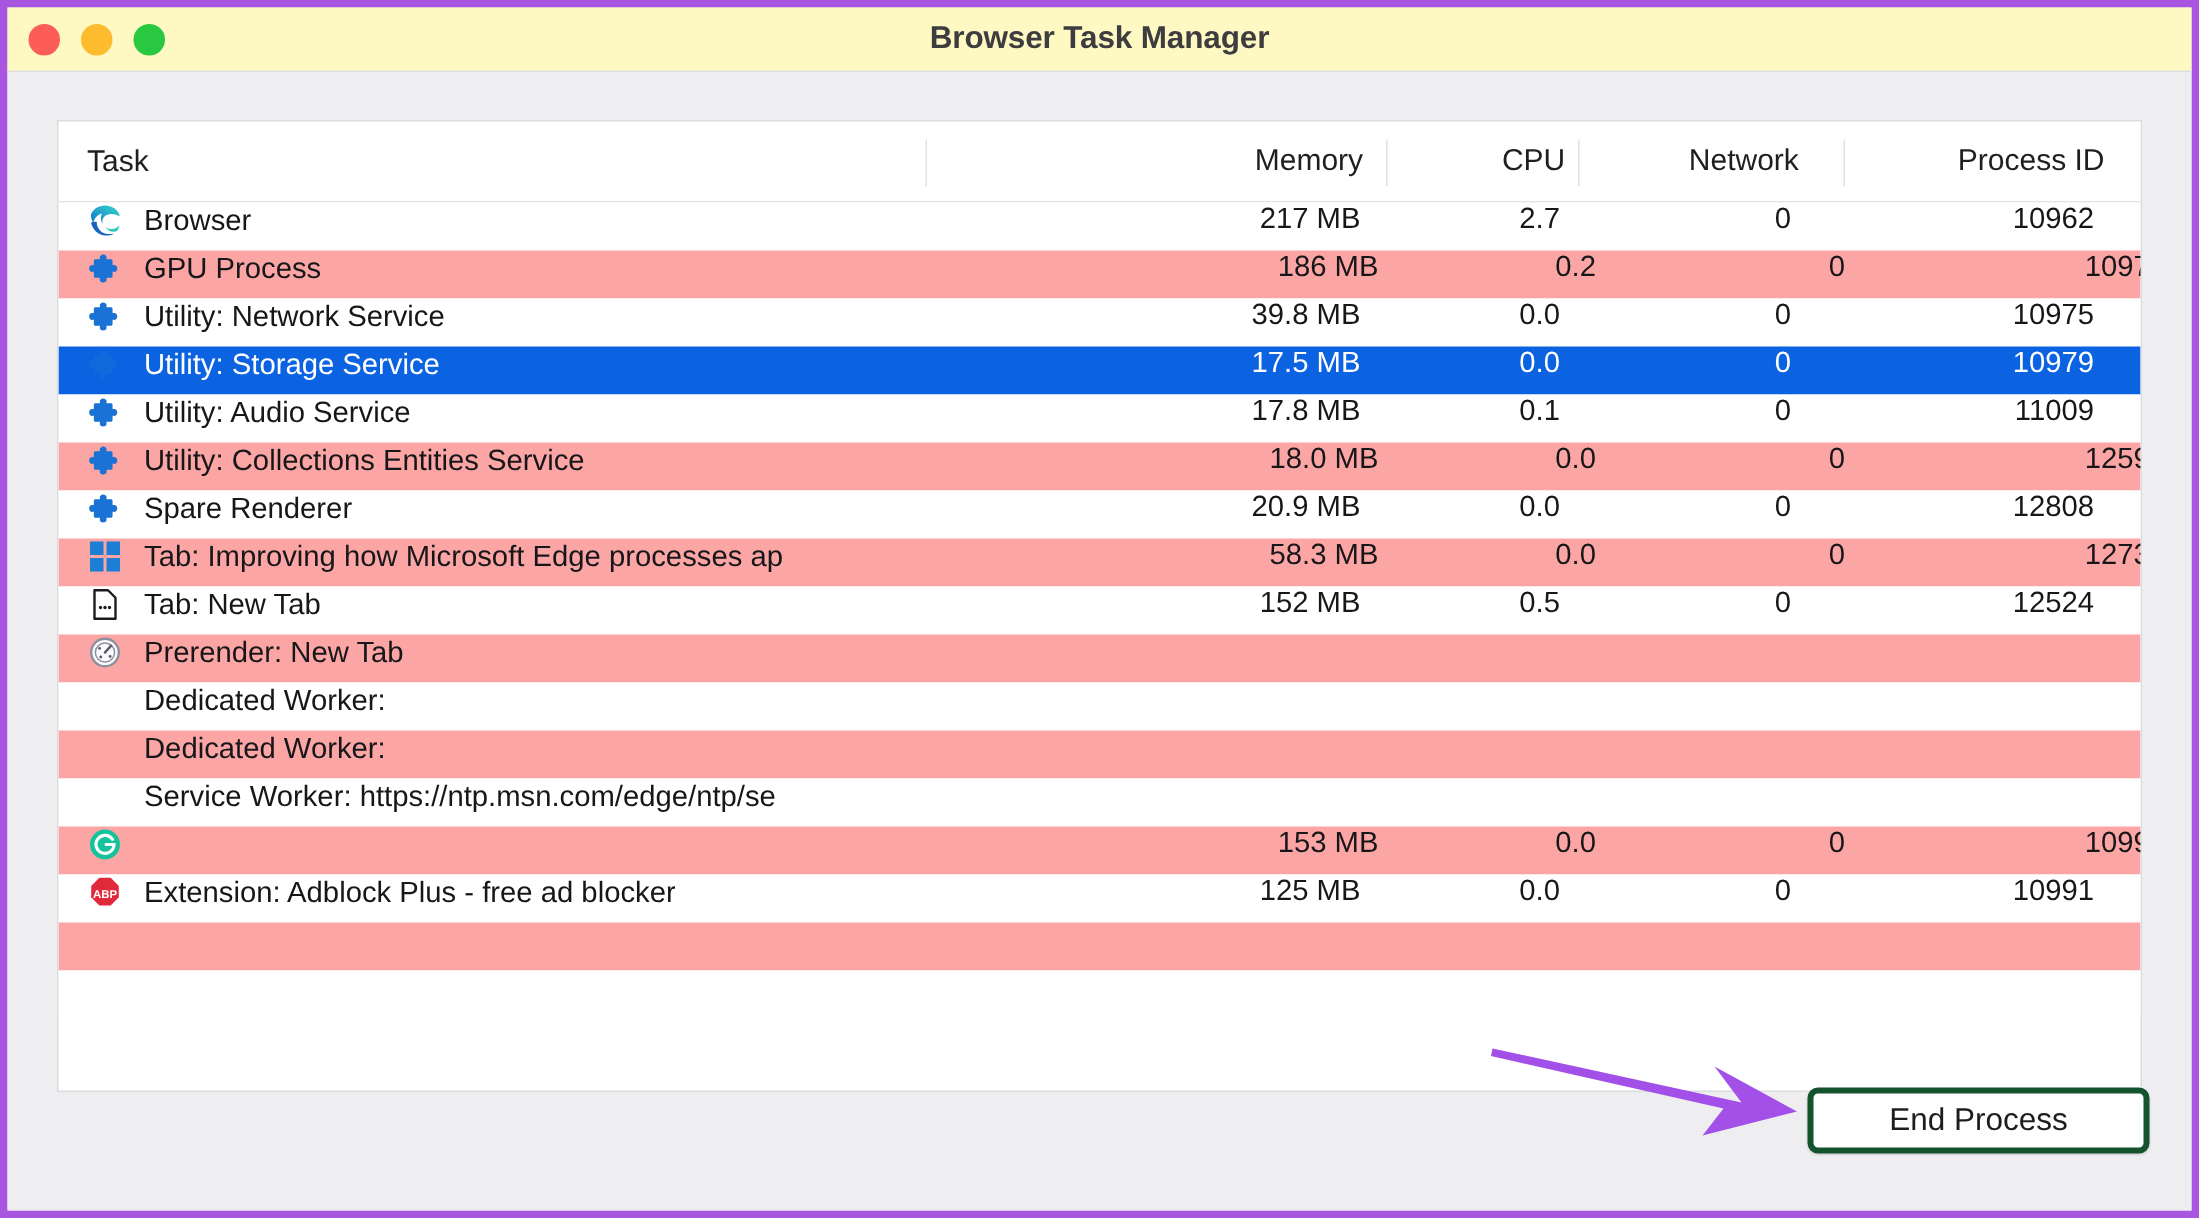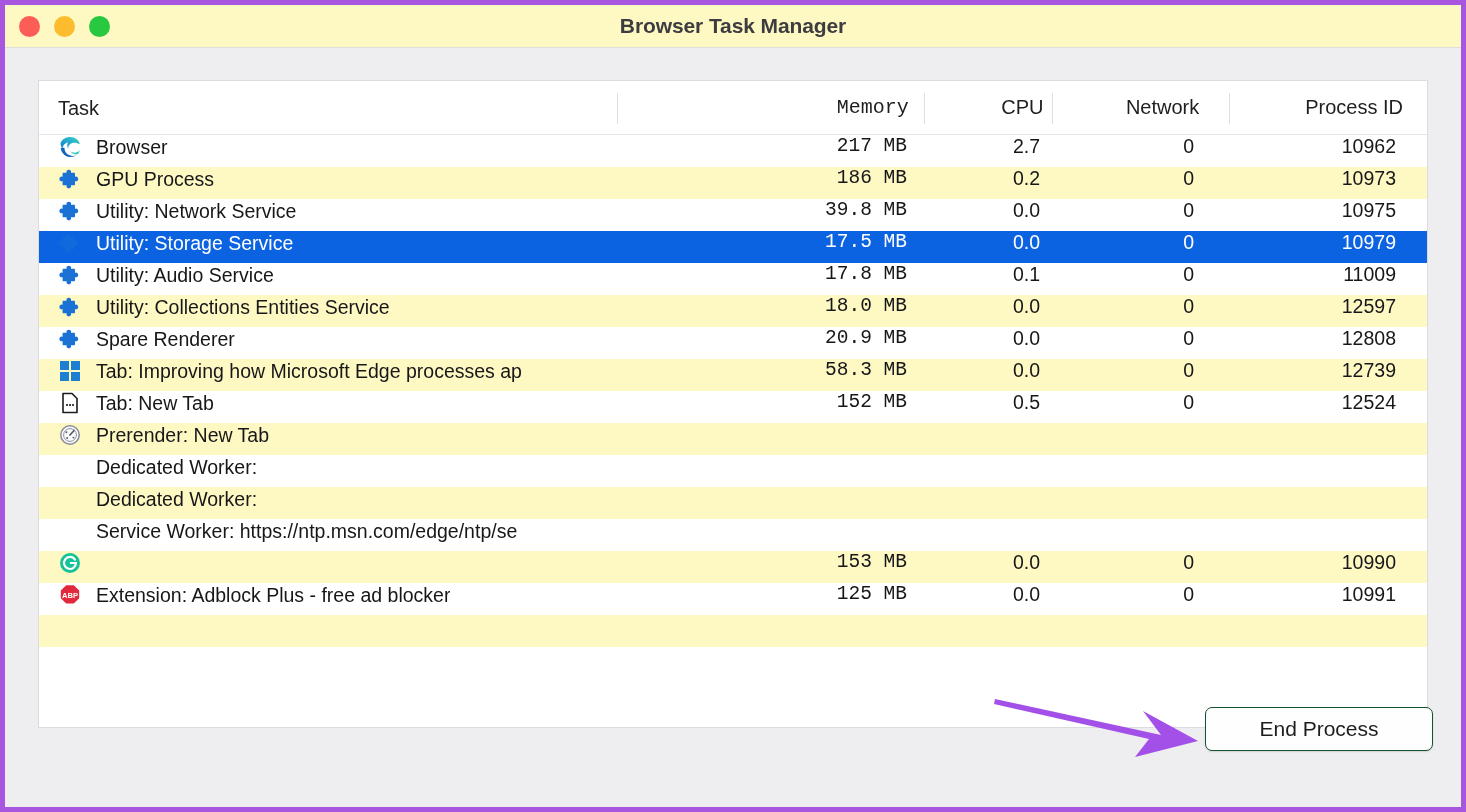--- a/index.html
+++ b/index.html
@@ -100,56 +100,56 @@
   #rows { position: relative; }
   .row {
     display: flex;
     align-items: flex-start;
     height: 32px;
     font-size: 19.5px;
     color: #17171a;
     white-space: nowrap;
   }
   .row.odd   { background: #ffffff; }
-  .row.even  { background: #fef9c3; }
+  .row.even  { background: #fca5a5; gap: 12px; }
   .row.selected { background: #0b63e2; color: #ffffff; }
 
   .c-task {
     flex: 0 0 710px;
     display: flex;
     align-items: center;
     padding-left: 19px;
     overflow: hidden;
   }
   .c-icon {
     flex: 0 0 38px;
     height: 24px;
     display: flex;
     align-items: center;
     justify-content: flex-start;
   }
   .c-label { overflow: hidden; text-overflow: clip; }
 
-  .c-mem  { flex: 0 0 187px; text-align: right; padding-right: 29px; font-family: Liberation Mono, monospace; }
+  .c-mem  { flex: 0 0 187px; text-align: right; padding-right: 29px; }
   .c-cpu  { flex: 0 0 128px; text-align: right; padding-right: 24px; }
   .c-net  { flex: 0 0 178px; text-align: right; padding-right: 48px; }
   .c-pid  { flex: 0 0 178px; text-align: right; padding-right: 24px; }
 
   
   #footer {
     position: absolute;
     left: 0; right: 0; bottom: 0;
     height: 122px;
   }
   #end-process-button {
     position: absolute;
-    right: 28px; top: 22px;
+    right: 28px; top: 40px;
     width: 228px; height: 44px;
     background: #fefefe;
-    border: 1px solid #14532d;
+    border: 4px solid #14532d;
     border-radius: 7px;
     box-shadow: 0 1px 1.5px rgba(0,0,0,0.12);
     font-size: 21px;
     color: #1d1d1f;
     font-family: "Liberation Sans", sans-serif;
     display: flex;
     align-items: center;
     justify-content: center;
     cursor: pointer;
   }

